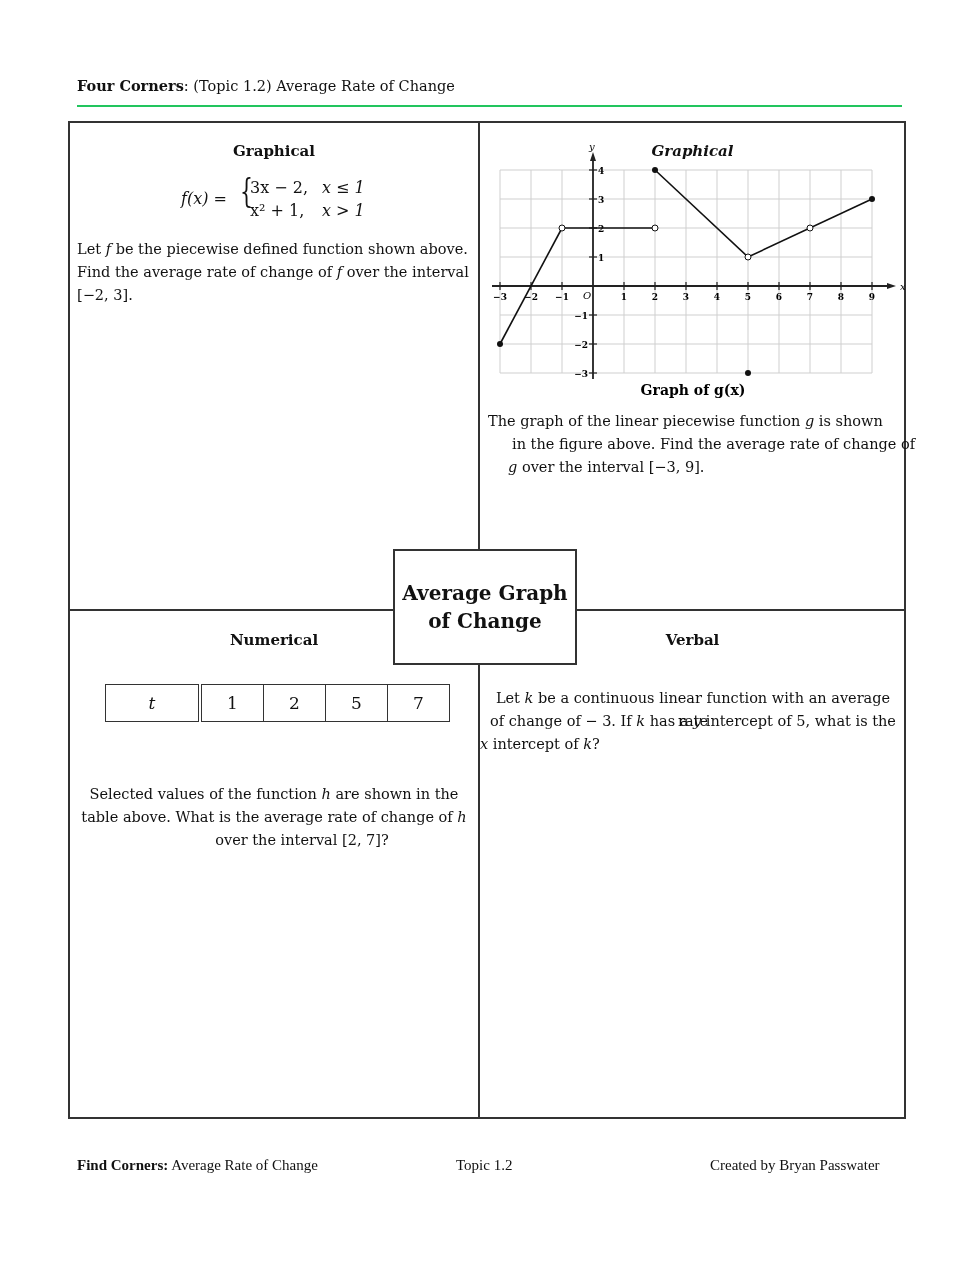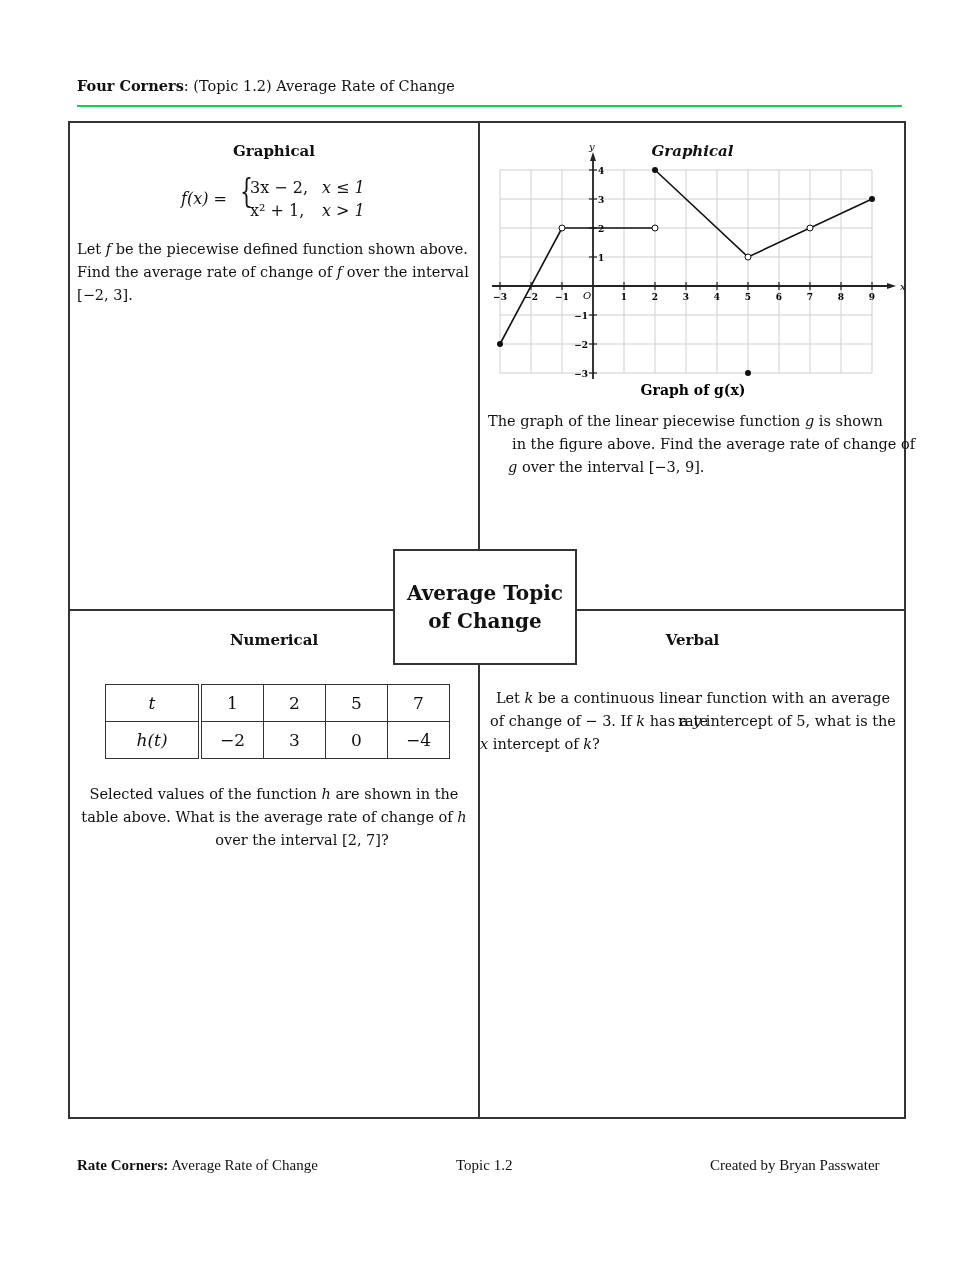--- a/index.html
+++ b/index.html
@@ -139,42 +139,35 @@
 <div class="section-title" style="left:70px; width:408px; top:631px;">Numerical</div>
 <table class="htable">
   <tbody>
       <tr>
     <td class="lbl">t</td>
     <td class="val">1</td>
     <td class="val">2</td>
     <td class="val">5</td>
     <td class="val">7</td>
   </tr>
-  <tr>
-    <td class="lbl">h(t)</td>
-    <td class="val">−2</td>
-    <td class="val">3</td>
-    <td class="val">0</td>
-    <td class="val">−4</td>
-  </tr>
 </tbody>
   </table>
 <div class="para" style="left:70px; width:408px; text-align:center; top:783px;">Selected values of the function <i>h</i> are shown in the</div>
 <div class="para" style="left:70px; width:408px; text-align:center; top:806px;">table above.  What is the average rate of change of <i>h</i></div>
 <div class="para" style="left:70px; width:408px; text-align:center; top:829px;padding-left:28px;">over the interval [2, 7]?</div>
 
 <div class="section-title" style="left:620px; width:145px; top:631px;">Verbal</div>
 <div class="para" style="left:480px; width:426px; text-align:center; top:687px;">Let <i>k</i> be a continuous linear function with an average rate</div>
 <div class="para" style="left:480px; width:426px; text-align:center; top:710px;">of change of − 3.  If <i>k</i> has a <i>y</i> intercept of 5,  what is the</div>
 <div class="para" style="left:480px; width:426px; top:733px;"><i>x</i> intercept of <i>k</i>?</div>
 
 <div class="center-box">
   <div>
-    <div>Average Topic</div>
+    <div>Average Graph</div>
     <div>of Change</div>
   </div>
 </div>
 
 <div class="footer" style="left:77px;">
-  <b>Rate Corners:</b><span> Average Rate of Change</span>
+  <b>Find Corners:</b><span> Average Rate of Change</span>
 </div>
 <div class="footer" style="left:456px;">Topic 1.2</div>
 <div class="footer" style="left:710px;">Created by Bryan Passwater</div>
 
 </body></html>

